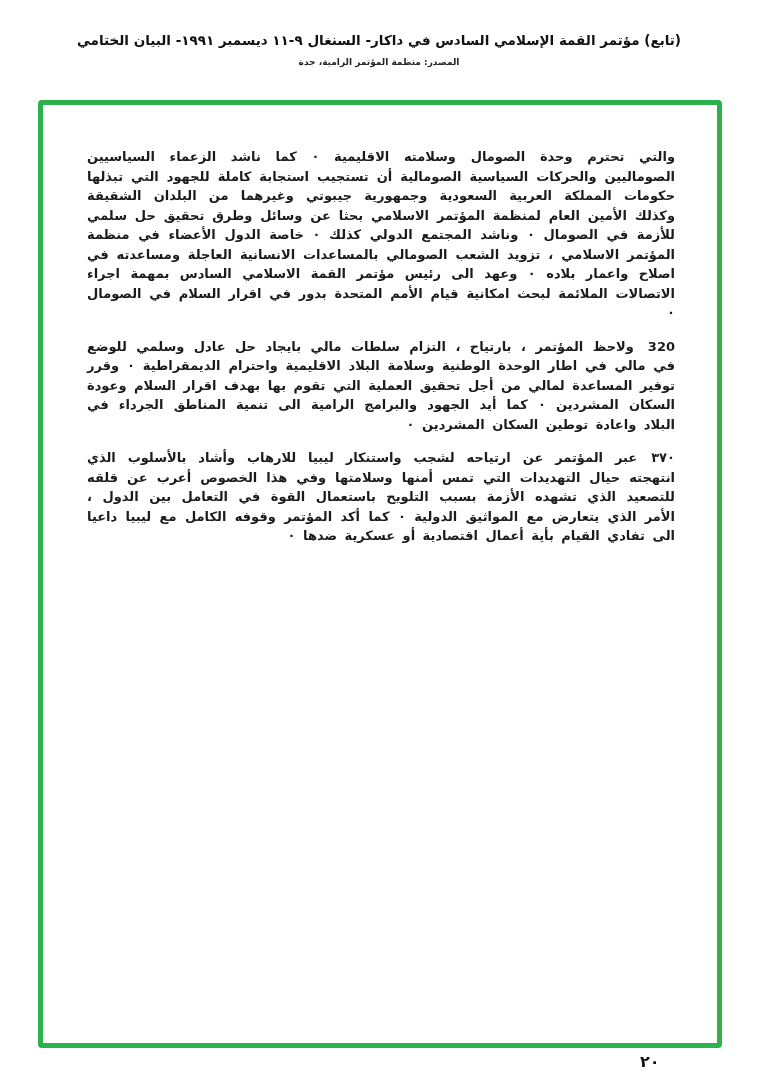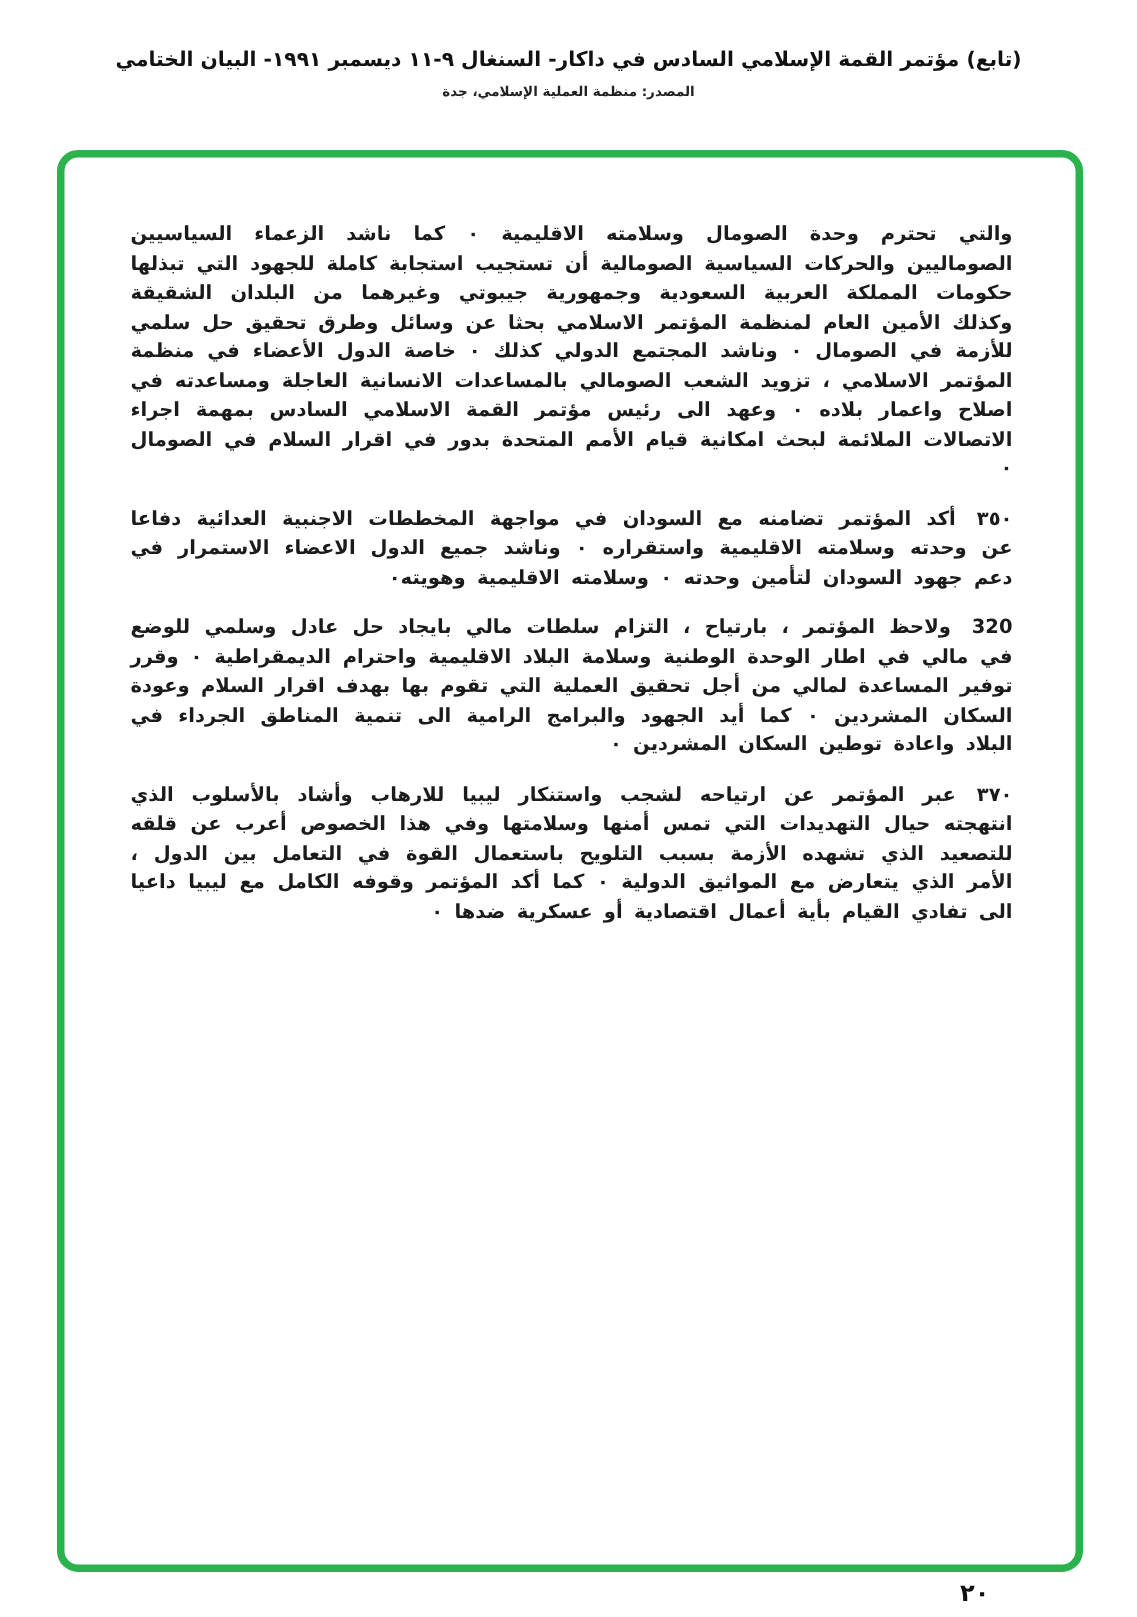--- a/index.html
+++ b/index.html
@@ -36,21 +36,21 @@
     font-weight: bold;
     color: #222222;
   }
   .content-frame {
     position: absolute;
     top: 100px;
     left: 38px;
     width: 684px;
     height: 948px;
     border: 5px solid #2bb24c;
-    border-radius: 14px;
+    border-radius: 4px;
     background: #ffffff;
     text-decoration: underline;
   }
   .body-text {
     position: absolute;
     top: 0; right: 0; bottom: 0; left: 0;
     padding: 42px 42px 26px 44px;
     direction: rtl;
     text-align: justify;
     font-size: 13px;
@@ -78,33 +78,30 @@
     color: #111111;
   }
 </style>
 </head>
 <body>
 
 <div class="page">
 
   <div class="header">
     <div class="doc-title">(تابع) مؤتمر القمة الإسلامي السادس في داكار- السنغال ٩-١١ ديسمبر ١٩٩١- البيان الختامي</div>
-    <div class="doc-source">المصدر: منظمة العملية الإسلامي، جدة</div>
+    <div class="doc-source">المصدر: منظمة المؤتمر الرامية، جدة</div>
   </div>
 
   <div class="content-frame">
     <div class="body-text">
 
       <p class="para">
         <span>والتي تحترم وحدة الصومال وسلامته الاقليمية ٠ كما ناشد الزعماء السياسيين الصوماليين والحركات السياسية الصومالية أن تستجيب استجابة كاملة للجهود التي تبذلها حكومات المملكة العربية السعودية وجمهورية جيبوتي وغيرهما من البلدان الشقيقة وكذلك الأمين العام لمنظمة المؤتمر الاسلامي بحثا عن وسائل وطرق تحقيق حل سلمي للأزمة في الصومال ٠ وناشد المجتمع الدولي كذلك ٠ خاصة الدول الأعضاء في منظمة المؤتمر الاسلامي ، تزويد الشعب الصومالي بالمساعدات الانسانية العاجلة ومساعدته في اصلاح واعمار بلاده ٠ وعهد الى رئيس مؤتمر القمة الاسلامي السادس بمهمة اجراء الاتصالات الملائمة لبحث امكانية قيام الأمم المتحدة بدور في اقرار السلام في الصومال ٠</span>
       </p>
 
-      <p class="para">
-        <span class="pnum">٣٥٠</span><span>أكد المؤتمر تضامنه مع السودان في مواجهة المخططات الاجنبية العدائية دفاعا عن وحدته وسلامته الاقليمية واستقراره ٠ وناشد جميع الدول الاعضاء الاستمرار في دعم جهود السودان لتأمين وحدته ٠ وسلامته الاقليمية وهويته٠</span>
-      </p>
 
       <p class="para">
         <span class="pnum">320</span><span>ولاحظ المؤتمر ، بارتياح ، التزام سلطات مالي بايجاد حل عادل وسلمي للوضع في مالي في اطار الوحدة الوطنية وسلامة البلاد الاقليمية واحترام الديمقراطية ٠ وقرر توفير المساعدة لمالي من أجل تحقيق العملية التي تقوم بها بهدف اقرار السلام وعودة السكان المشردين ٠ كما أيد الجهود والبرامج الرامية الى تنمية المناطق الجرداء في البلاد واعادة توطين السكان المشردين ٠</span>
       </p>
 
       <p class="para">
         <span class="pnum">٣٧٠</span><span>عبر المؤتمر عن ارتياحه لشجب واستنكار ليبيا للارهاب وأشاد بالأسلوب الذي انتهجته حيال التهديدات التي تمس أمنها وسلامتها وفي هذا الخصوص أعرب عن قلقه للتصعيد الذي تشهده الأزمة بسبب التلويح باستعمال القوة في التعامل بين الدول ، الأمر الذي يتعارض مع المواثيق الدولية ٠ كما أكد المؤتمر وقوفه الكامل مع ليبيا داعيا الى تفادي القيام بأية أعمال اقتصادية أو عسكرية ضدها ٠</span>
       </p>
 
 

